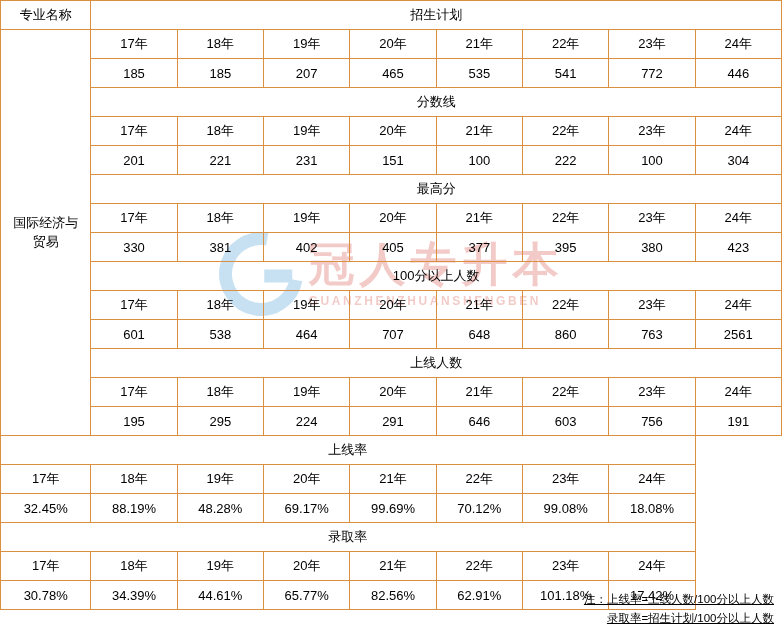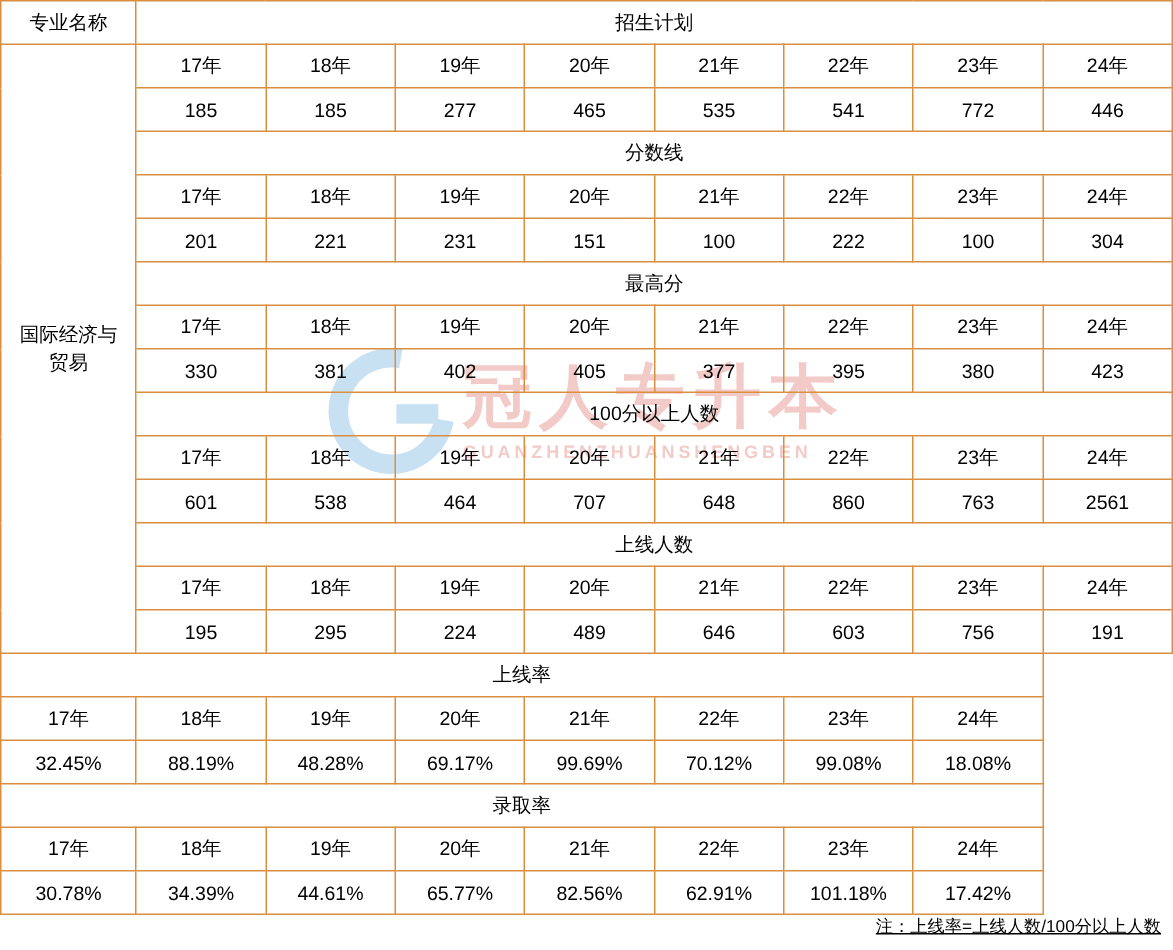--- a/index.html
+++ b/index.html
@@ -169,21 +169,21 @@
         <td class="yr">19年</td>
         <td class="yr">20年</td>
         <td class="yr">21年</td>
         <td class="yr">22年</td>
         <td class="yr">23年</td>
         <td class="yr">24年</td>
       </tr>
       <tr>
         <td class="val">185</td>
         <td class="val">185</td>
-        <td class="val">277</td>
+        <td class="val">207</td>
         <td class="val">465</td>
         <td class="val">535</td>
         <td class="val">541</td>
         <td class="val">772</td>
         <td class="val">446</td>
       </tr>
 
       <tr>
         <td class="section" colspan="8">分数线</td>
       </tr>
@@ -266,21 +266,21 @@
         <td class="yr">20年</td>
         <td class="yr">21年</td>
         <td class="yr">22年</td>
         <td class="yr">23年</td>
         <td class="yr">24年</td>
       </tr>
       <tr>
         <td class="val">195</td>
         <td class="val">295</td>
         <td class="val">224</td>
-        <td class="val">489</td>
+        <td class="val">291</td>
         <td class="val">646</td>
         <td class="val">603</td>
         <td class="val">756</td>
         <td class="val">191</td>
       </tr>
 
       <tr>
         <td class="section" colspan="8">上线率</td>
       </tr>
       <tr>
@@ -325,15 +325,16 @@
         <td class="val">82.56%</td>
         <td class="val">62.91%</td>
         <td class="val">101.18%</td>
         <td class="val">17.42%</td>
       </tr>
     </tbody>
   </table>
 
   <div id="notes">
     <div>注：上线率=上线人数/100分以上人数</div>
+    <div>录取率=招生计划/100分以上人数</div>
   </div>
 
 </div>
 
 </body></html>

